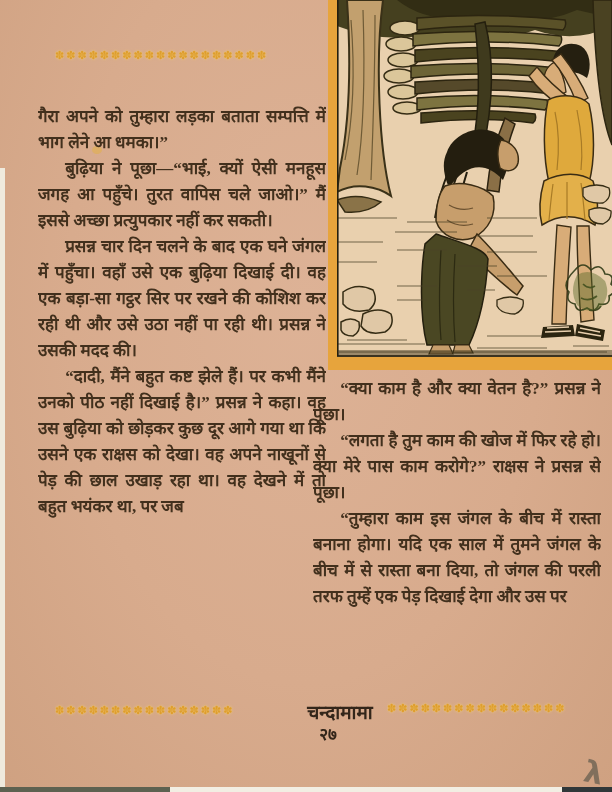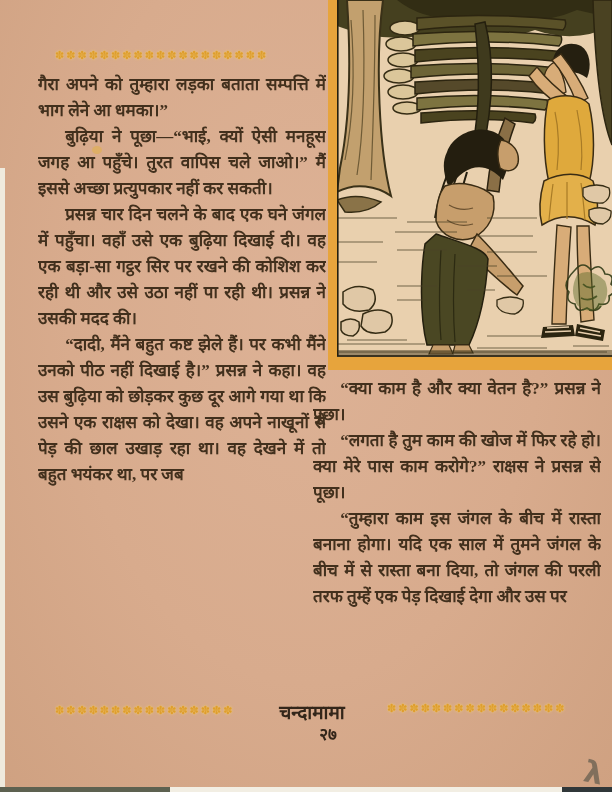--- a/index.html
+++ b/index.html
@@ -14,41 +14,41 @@
   .col{
     position:absolute;
     color:#42301d;
     font-size:17px;
     line-height:26px;
     font-weight:bold;
     text-align:justify;
     overflow:hidden;
   }
   .col p{margin:0;text-indent:1.6em;}
-  .col p.no-indent{text-indent:0;}
+  .col p.no-indent{text-indent:0;margin-top:32px;}
   .left-col{left:38px;top:72px;width:288px;height:632px;}
   .right-col{left:313px;top:376px;width:288px;height:318px;}
 
   
   .ornaments{
     position:absolute;
     color:#de9d2e;
     font-size:11px;
     letter-spacing:2px;
     white-space:nowrap;
     text-shadow:0 0 3px #f2cc72,0 0 1px #e8b64f;
     overflow:hidden;
   }
   .orn-top{left:55px;top:49px;width:248px;}
   .orn-bottom-left{left:55px;top:704px;width:200px;}
   .orn-bottom-right{left:387px;top:702px;width:208px;}
 
   
   .footer-name{
-    position:absolute;left:232px;top:699px;width:160px;
+    position:absolute;left:260px;top:699px;width:160px;
     text-align:center;color:#33261a;font-size:19px;font-weight:bold;
   }
   .footer-page{
     position:absolute;left:248px;top:722px;width:160px;
     text-align:center;color:#33261a;font-size:17px;font-weight:bold;
   }
 
   
   .illus-frame{
     position:absolute;left:328px;top:0;

